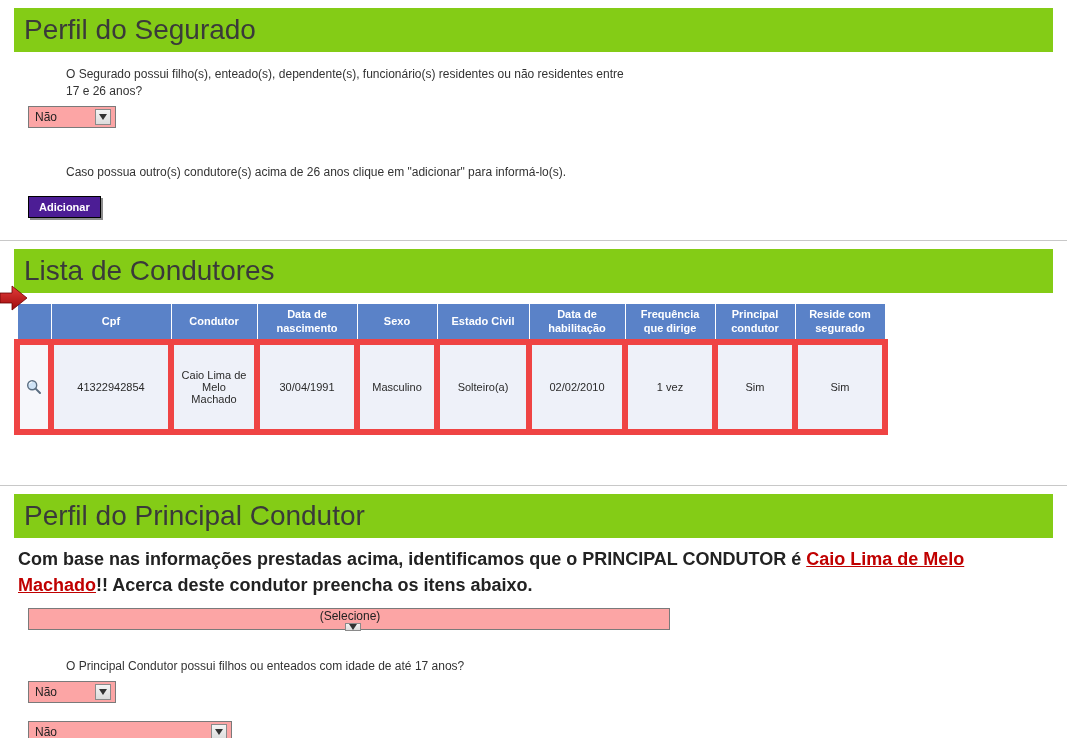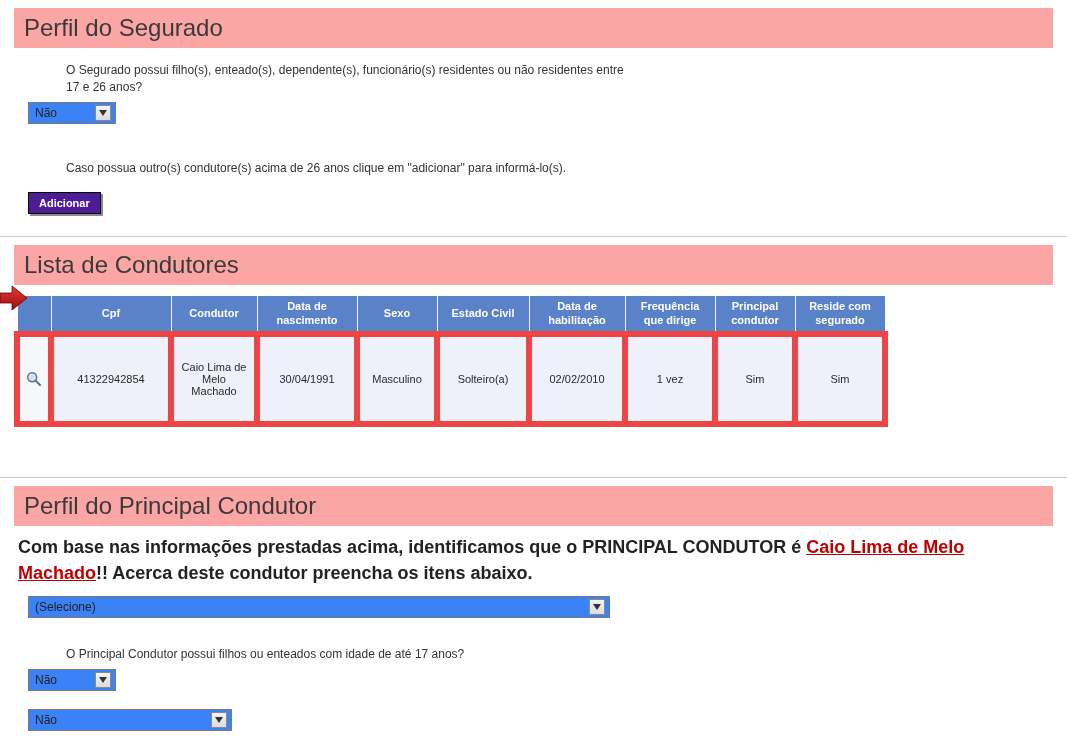--- a/index.html
+++ b/index.html
@@ -4,43 +4,43 @@
   <style>
     * { box-sizing: border-box; margin: 0; padding: 0; }
     body {
       font-family: Verdana, Arial, sans-serif;
       font-size: 12px;
       color: #333;
       background: #fff;
       width: 1067px;
     }
     .section-header {
-      background: #fca5a5;
+      background: #84cc16;
       padding: 6px 10px;
       font-family: "Trebuchet MS", Verdana, sans-serif;
-      font-size: 24px;
+      font-size: 28px;
       color: #3a3a3a;
       font-weight: normal;
       margin: 8px 14px 0 14px;
     }
     .section-body {
       padding: 14px 28px 8px 28px;
     }
     .question-text {
       color: #333;
       margin-bottom: 6px;
       line-height: 1.4;
       max-width: 560px;
       margin-left: 38px;
     }
     .dropdown {
       display: inline-flex;
       align-items: center;
       border: 1px solid #7a7a7a;
-      background: #3b82f6;
+      background: #fca5a5;
       height: 22px;
       padding: 0 4px 0 6px;
       font-size: 12px;
       font-family: Verdana, Arial, sans-serif;
       color: #222;
       cursor: pointer;
     }
     .dropdown .arrow-btn {
       display: inline-flex;
       align-items: center;
@@ -118,21 +118,21 @@
     .intro-text .driver-link {
       color: #c00000;
       text-decoration: underline;
       cursor: pointer;
     }
     .indent-block {
       padding: 0 28px 10px 28px;
     }
     .spacer-sm { height: 10px; }
     .spacer-md { height: 18px; }
-    .wide-select { width: 582px; justify-content: space-between; }
+    .wide-select { width: 642px; justify-content: space-between; flex-direction: column; }
     .narrow-select { width: 88px; justify-content: space-between; }
     .mid-select { width: 204px; justify-content: space-between; }
   </style>
 </head>
 <body>
 
 <div class="arrow-ptr">
   <svg width="28" height="28" viewBox="0 0 28 28">
     <defs>
       <linearGradient id="g1" x1="0" y1="0" x2="0" y2="1">

